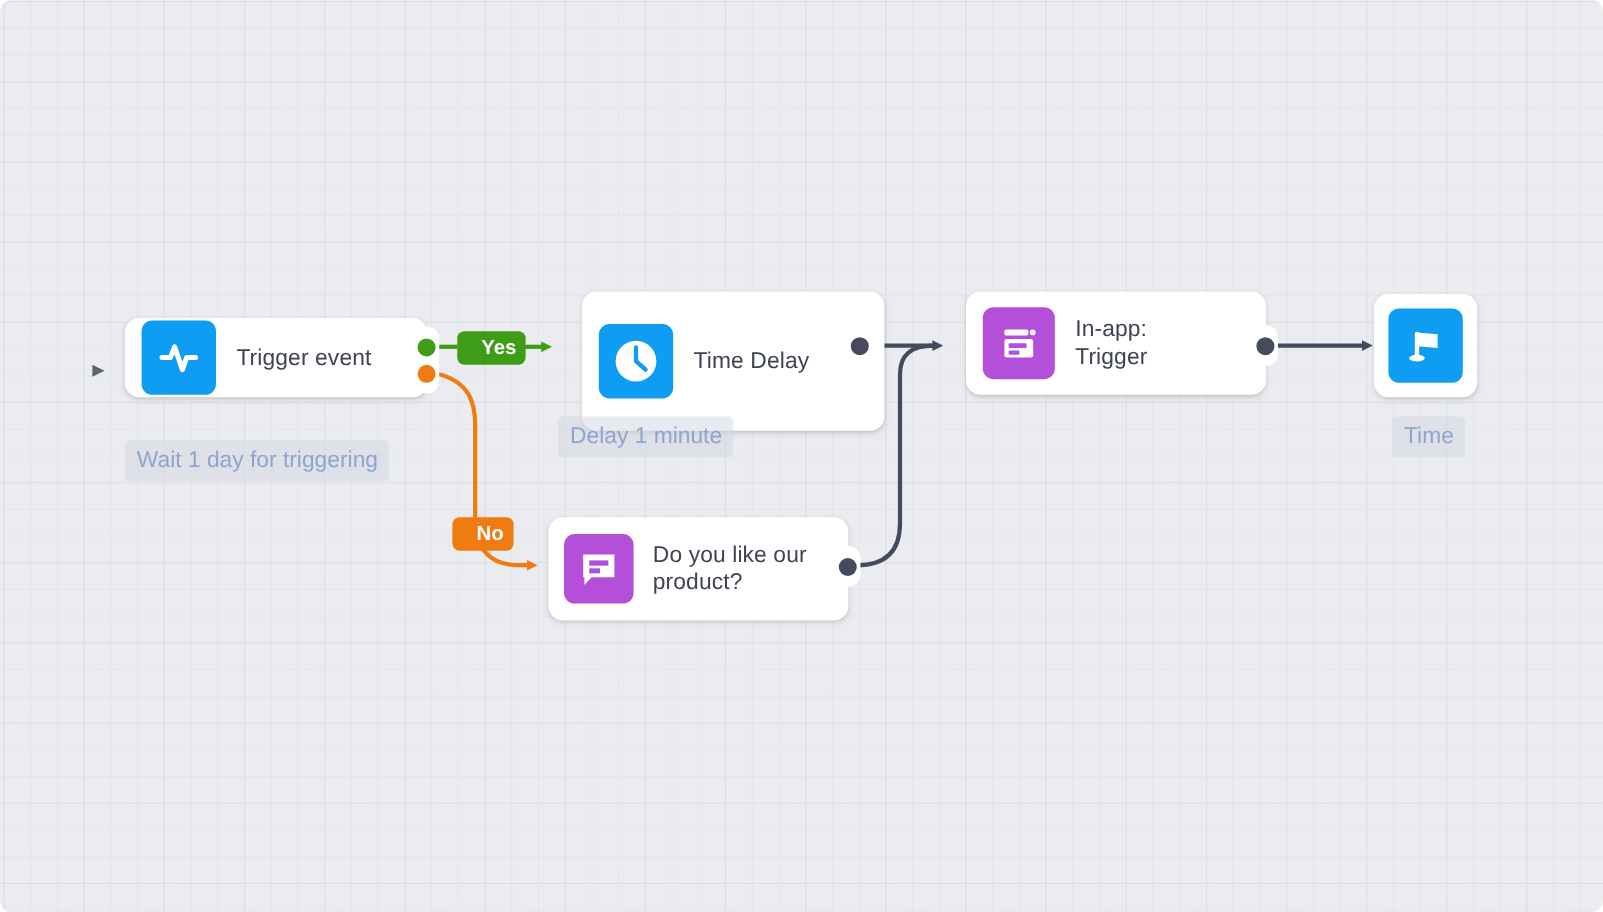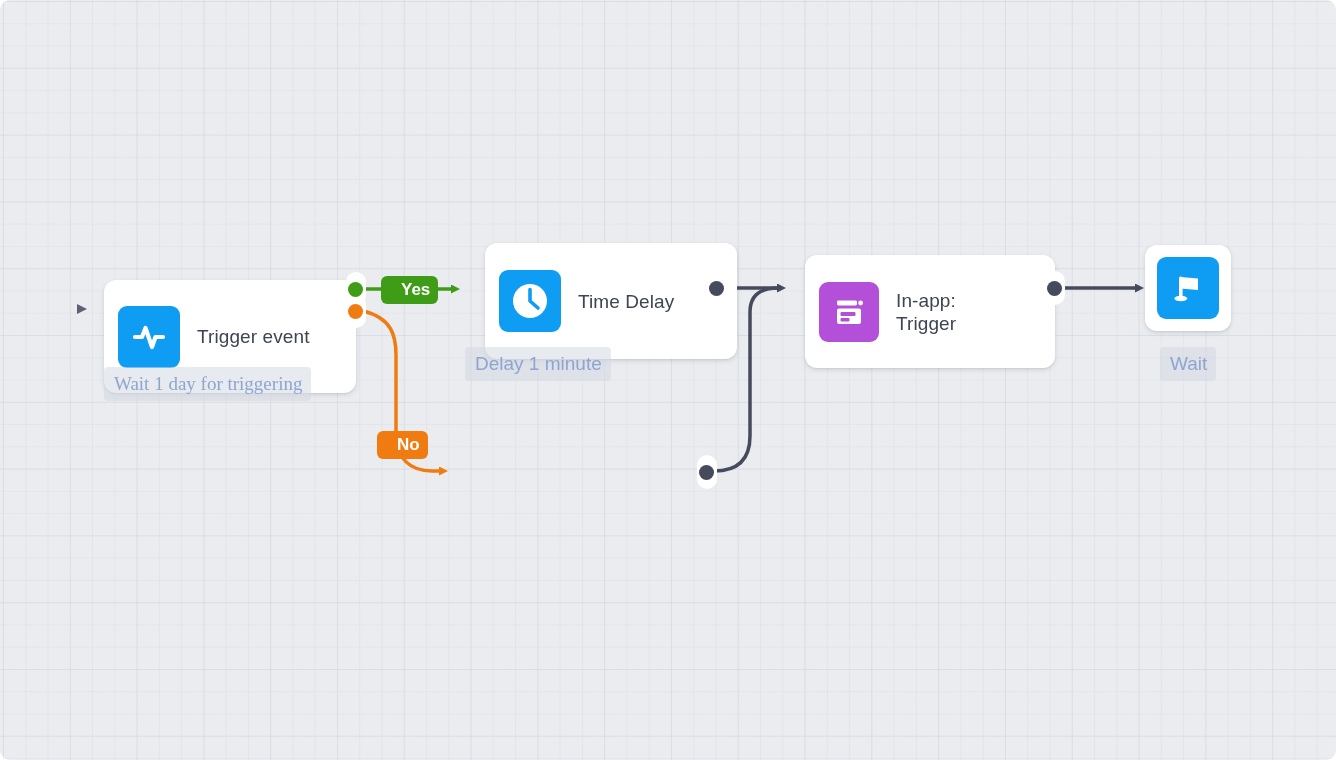--- a/index.html
+++ b/index.html
@@ -160,54 +160,64 @@
 
     <g>
       <path d="M714,471 C738,471 750,459 750,436 L750,312 C750,295 760,288 778,288" stroke="#454b5c" stroke-width="3.5" fill="none"></path>
     </g>
 
     <g>
       <path d="M1063,288 L1136,288" stroke="#454b5c" stroke-width="3.5" fill="none" marker-end="url(#arrow-dark)"></path>
     </g>
   </svg>
 
-  <div class="node" style="left:104px; top:280px; width:252px; height:113px; padding:0 0 0 14px;">
+  <div class="node" style="left:104px; top:265px; width:252px; height:66px; padding:0 0 0 14px;">
     <div class="node-icon" style="width:62px; height:62px; background:#0f9cf3;">
       <svg class="icon-svg" width="42" height="42" viewBox="0 0 42 42">
         <path d="M7,21 L14,21 L17.5,12 L24,31 L27.5,21 L35,21" fill="none" stroke="#ffffff" stroke-width="4.2" stroke-linecap="round" stroke-linejoin="round"></path>
       </svg>
     </div>
     <div class="node-title" style="margin-left:17px;">Trigger event</div>
   </div>
   <div class="notch" style="left:346px; top:272px;"></div>
   <div class="notch" style="left:346px; top:294px;"></div>
   <div class="dot dot-green" style="left:348px; top:282px;"></div>
   <div class="dot dot-orange" style="left:348px; top:304px;"></div>
-  <div class="chip" style="left:104px; top:367px;font-family:Liberation Serif, serif;">Wait 1 day for triggering</div>
+  <div class="chip" style="left:104px; top:367px;">Wait 1 day for triggering</div>
 
   <div class="badge badge-yes" style="left:381px; top:276px;">Yes</div>
   <div class="badge badge-no" style="left:377px; top:391px;">No</div>
 
   <div class="node" style="left:485px; top:243px; width:252px; height:116px; padding:0 0 0 14px;">
     <div class="node-icon" style="width:62px; height:62px; background:#0f9cf3;">
       <svg class="icon-svg" width="46" height="46" viewBox="0 0 46 46">
         <circle cx="23" cy="23" r="17" fill="#ffffff"></circle>
         <path d="M23,11.5 L23,23 L31,30" fill="none" stroke="#0f9cf3" stroke-width="3.6" stroke-linecap="round" stroke-linejoin="round"></path>
       </svg>
     </div>
     <div class="node-title" style="margin-left:17px;">Time Delay</div>
   </div>
   <div class="notch" style="left:707px; top:271px;"></div>
   <div class="dot dot-dark" style="left:709px; top:281px;"></div>
   <div class="chip" style="left:465px; top:347px;">Delay 1 minute</div>
 
+  <div class="node" style="left:457px; top:431px; width:250px; height:86px; padding:0 0 0 13px;">
+    <div class="node-icon" style="width:58px; height:58px; background:#b44fd9;">
+      <svg class="icon-svg" width="40" height="40" viewBox="0 0 40 40">
+        <path d="M7,8 L33,8 L33,27 L14,27 L8,33.5 L8,27 L7,27 Z" fill="#ffffff"></path>
+        <rect x="12" y="13" width="16" height="4.4" fill="#b44fd9"></rect>
+        <rect x="12" y="19.6" width="9" height="4.2" fill="#b44fd9"></rect>
+      </svg>
+    </div>
+    <div class="node-title" style="margin-left:16px; width:150px;">Do you like our product?</div>
+  </div>
   <div class="notch" style="left:697px; top:455px;"></div>
   <div class="dot dot-dark" style="left:699px; top:465px;"></div>
 
-  <div class="node" style="left:805px; top:243px; width:250px; height:113px; padding:0 0 0 14px;margin-top:12px;">
+  <div class="node" style="left:805px; top:243px; width:250px; height:86px; padding:0 0 0 14px;">
     <div class="node-icon" style="width:60px; height:60px; background:#b44fd9;">
       <svg class="icon-svg" width="42" height="42" viewBox="0 0 42 42">
         <rect x="9" y="9.5" width="20" height="5" rx="1.4" fill="#ffffff"></rect>
         <circle cx="32.6" cy="12" r="2.4" fill="#ffffff"></circle>
         <rect x="9" y="17.5" width="24" height="15.5" rx="2" fill="#ffffff"></rect>
         <rect x="12.5" y="21" width="15" height="4" rx="1" fill="#b44fd9"></rect>
         <rect x="12.5" y="27" width="9" height="3.6" rx="1" fill="#b44fd9"></rect>
       </svg>
     </div>
     <div class="node-title" style="margin-left:17px;">
@@ -220,14 +230,14 @@
 
   <div class="node" style="left:1145px; top:245px; width:86px; height:86px; justify-content:center;">
     <div class="node-icon" style="width:62px; height:62px; background:#0f9cf3;">
       <svg class="icon-svg" width="42" height="42" viewBox="0 0 42 42">
         <path d="M13.5,10 L31,11.5 L31,23 L13.5,21.5 Z" fill="#ffffff"></path>
         <rect x="12" y="9.5" width="3.6" height="22" rx="1.6" fill="#ffffff"></rect>
         <ellipse cx="13.8" cy="31.5" rx="6.4" ry="2.8" fill="#ffffff"></ellipse>
       </svg>
     </div>
   </div>
-  <div class="chip" style="left:1160px; top:347px;">Wait</div>
+  <div class="chip" style="left:1160px; top:347px;">Time</div>
 </div>
 
 </body></html>

